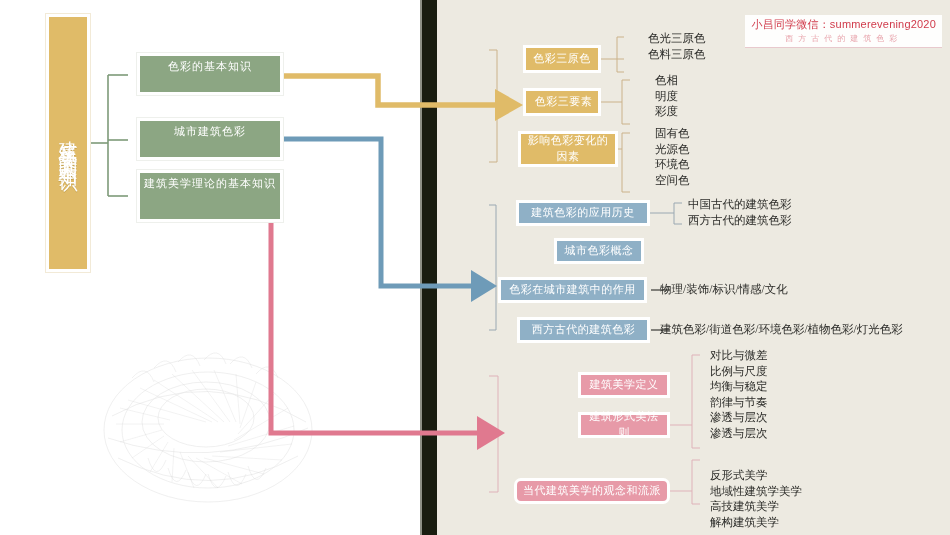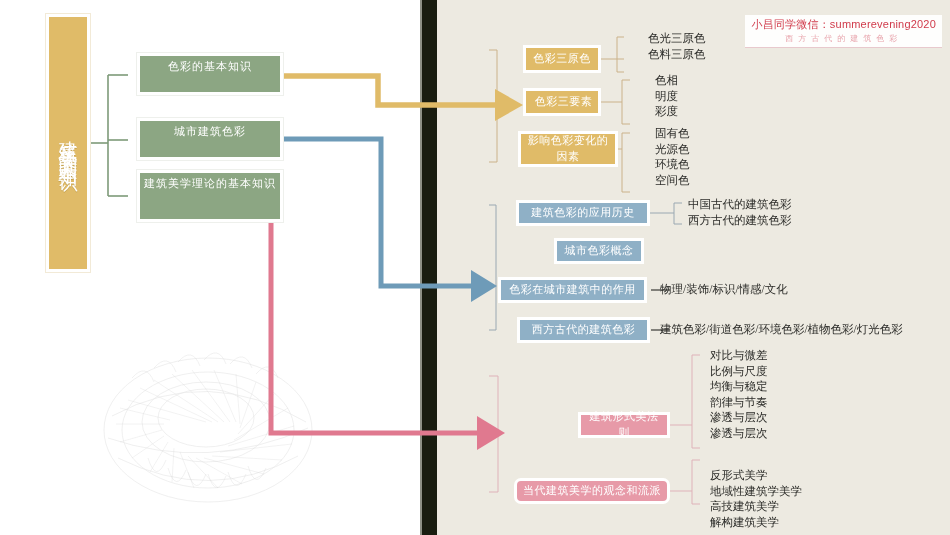--- a/index.html
+++ b/index.html
@@ -372,20 +372,23 @@
     <span>西方古代的建筑色彩</span>
   </div>
 
   <div class="leaves" id="lv-b0">
     <div>中国古代的建筑色彩</div>
     <div>西方古代的建筑色彩</div>
   </div>
   <div class="inline-leaf" id="il-b2">物理/装饰/标识/情感/文化</div>
   <div class="inline-leaf" id="il-b3">建筑色彩/街道色彩/环境色彩/植物色彩/灯光色彩</div>
 
+  <div class="topic pink" id="t-p0">
+    <span>建筑美学定义</span>
+  </div>
   <div class="topic pink" id="t-p1">
     <span>建筑形式美法则</span>
   </div>
   <div class="topic pink" id="t-p2">
     <span>当代建筑美学的观念和流派</span>
   </div>
 
   <div class="leaves" id="lv-p0">
     <div>对比与微差</div>
     <div>比例与尺度</div>

